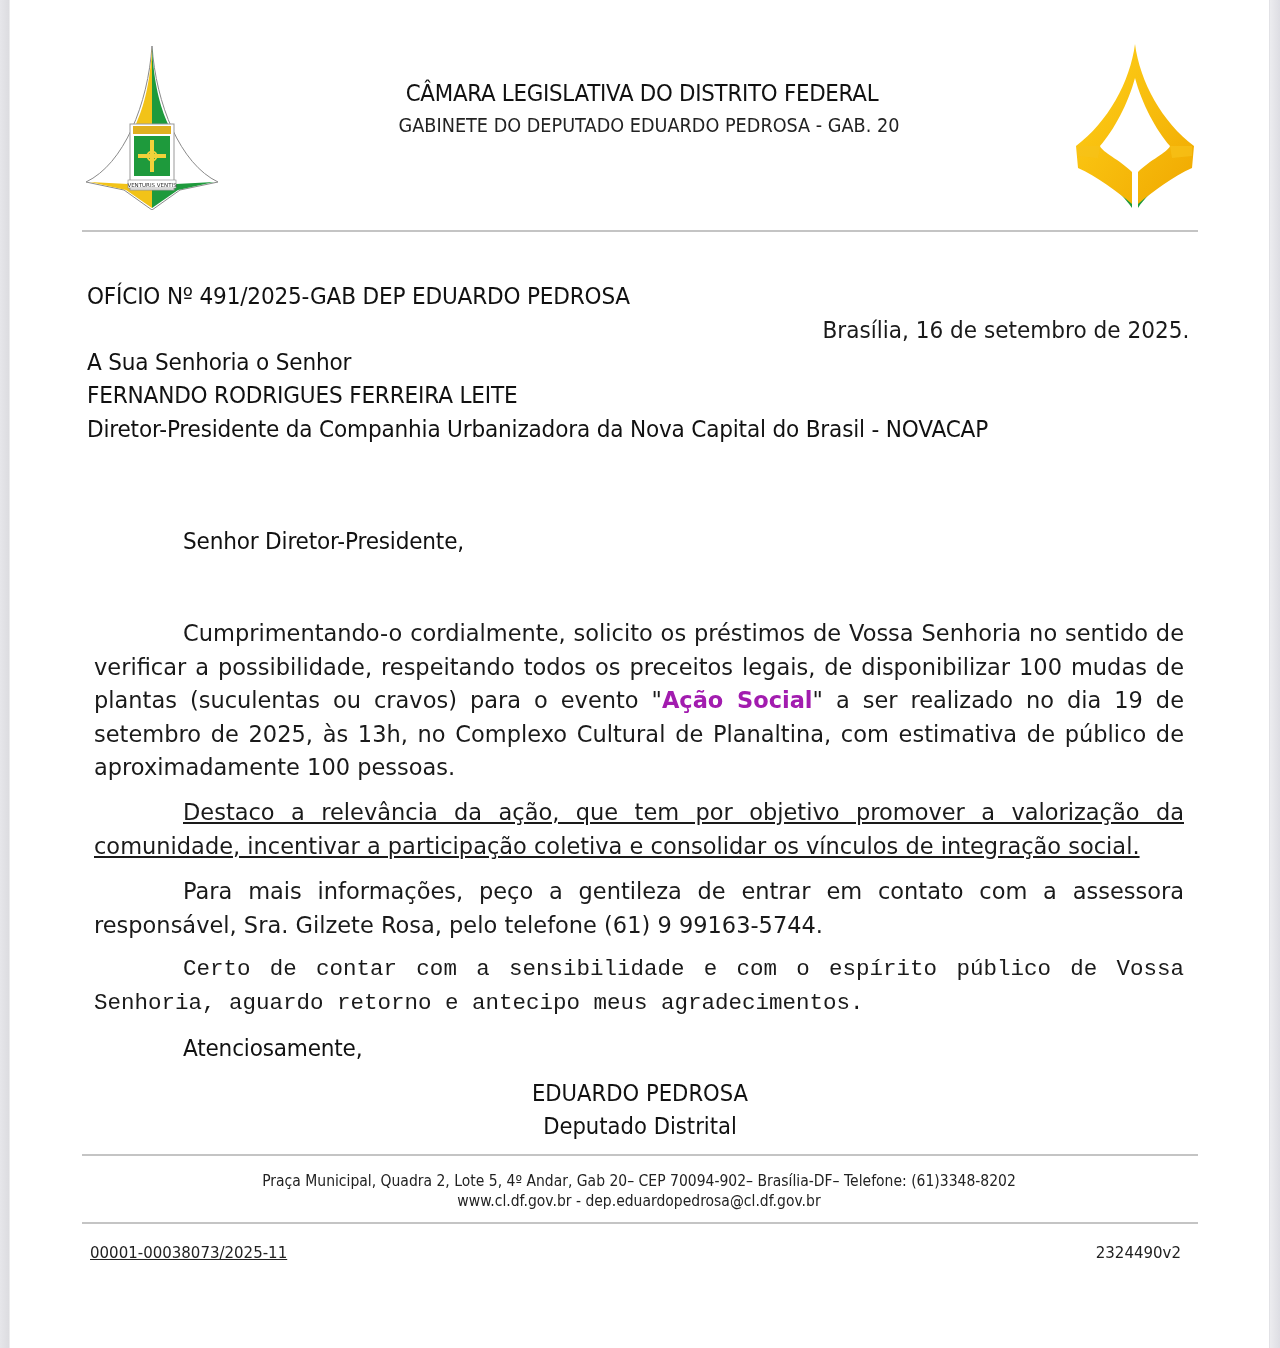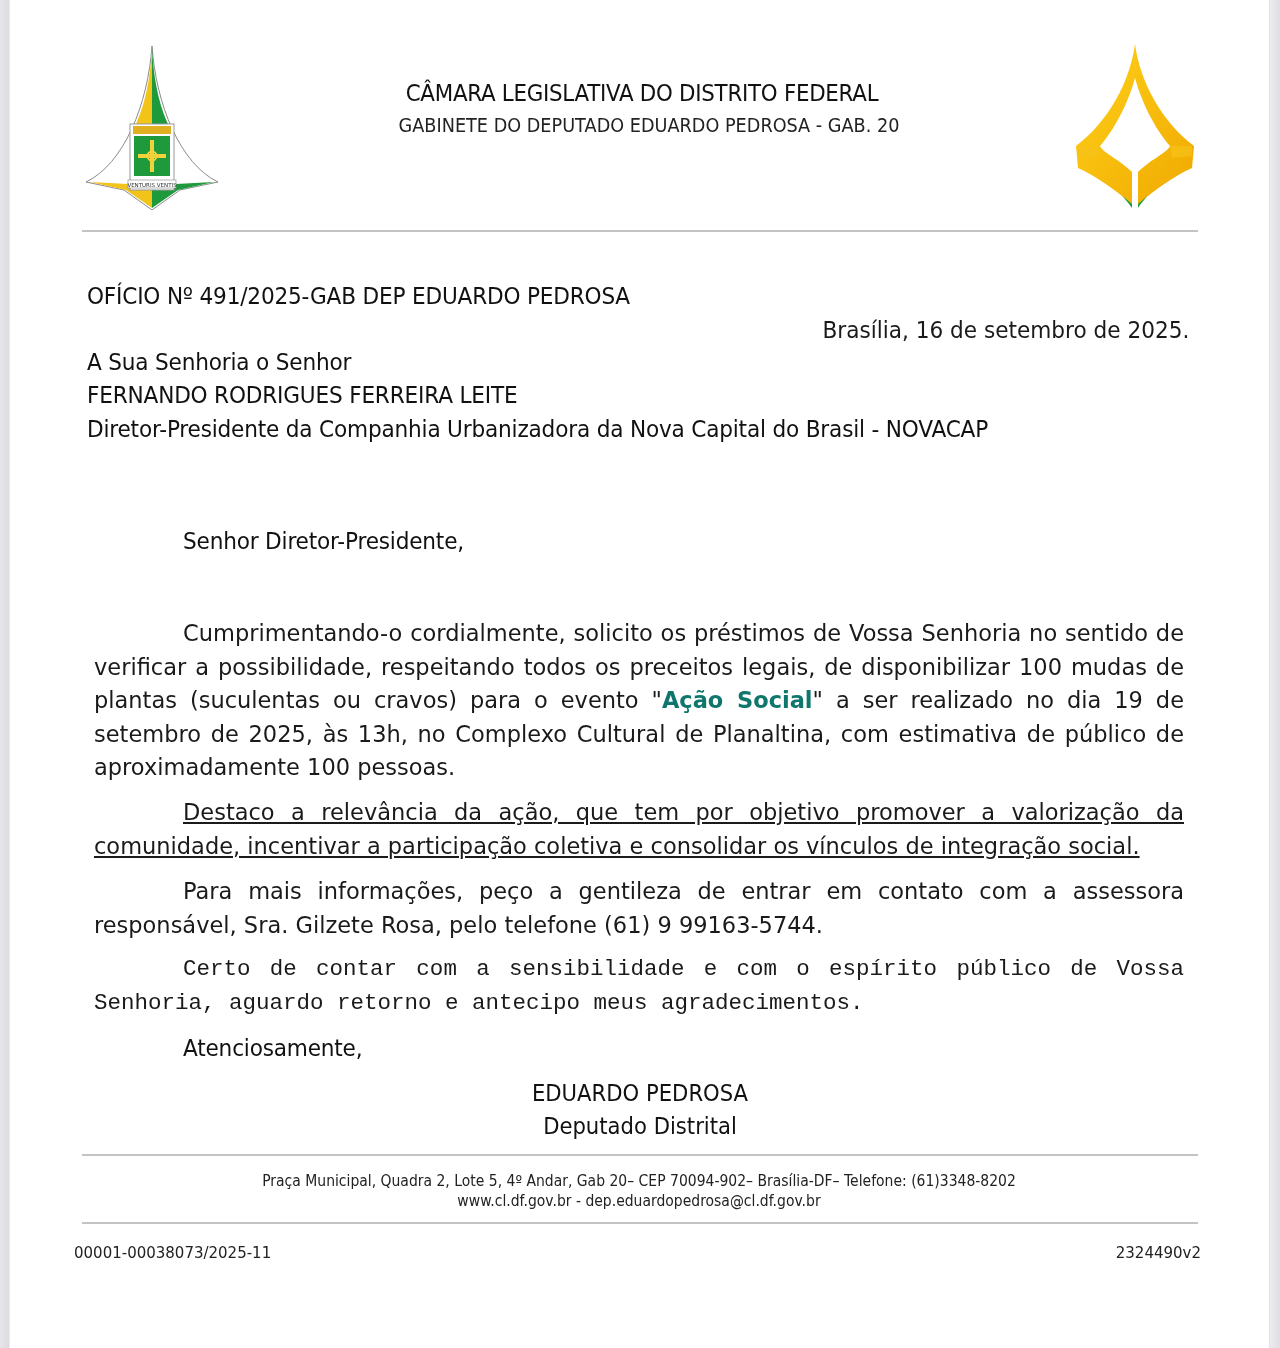--- a/index.html
+++ b/index.html
@@ -37,21 +37,21 @@
 
   .txt { font-size: 23px; color: #111; letter-spacing: -0.2px; transform: scaleX(0.94); transform-origin: 0 0; }
   .txt-r { font-size: 23px; color: #1a1a1a; transform: scaleX(0.94); transform-origin: 100% 0; }
 
   .body-p {
     position: absolute; left: 94px; width: 1090px;
     font-size: 22.5px; line-height: 33.5px; color: #1a1a1a;
     text-align: justify;
   }
   .body-p .ind { display: inline-block; width: 89px; }
-  .body-p b { font-weight: bold; color: #0f766e; }
+  .body-p b { font-weight: bold; color: #a21caf; }
   .sig { left: 0; width: 1280px; text-align: center; font-size: 23px; color: #111;
          transform: scaleX(0.92); transform-origin: 640px 0; }
   .foot { left: 0; width: 1278px; text-align: center; font-size: 15px; color: #222;
           transform: scaleX(0.93); transform-origin: 639px 0; }
   .code { font-size: 15px; color: #222; }
 </style>
 </head>
 <body>
 
 <div class="edge-left"></div>
@@ -134,14 +134,14 @@
 <div class="abs sig" style="top:1080px;">EDUARDO PEDROSA</div>
 <div class="abs sig" style="top:1113px;">Deputado Distrital</div>
 
 <div class="rule" style="top:1154px;"></div>
 
 <div class="abs foot" style="top:1172px;">Praça Municipal, Quadra 2, Lote 5, 4º Andar, Gab 20–  CEP 70094-902–  Brasília-DF–  Telefone: (61)3348-8202</div>
 <div class="abs foot" style="top:1192px;">www.cl.df.gov.br - dep.eduardopedrosa@cl.df.gov.br</div>
 
 <div class="rule" style="top:1222px;"></div>
 
-<div class="abs code" style="left:74px; top:1244px;">00001-00038073/2025-11</div>
-<div class="abs code" style="right:79px; top:1244px;">2324490v2</div>
+<div class="abs code" style="left:90px; top:1244px;text-decoration:underline;">00001-00038073/2025-11</div>
+<div class="abs code" style="right:99px; top:1244px;">2324490v2</div>
 
 </body></html>

